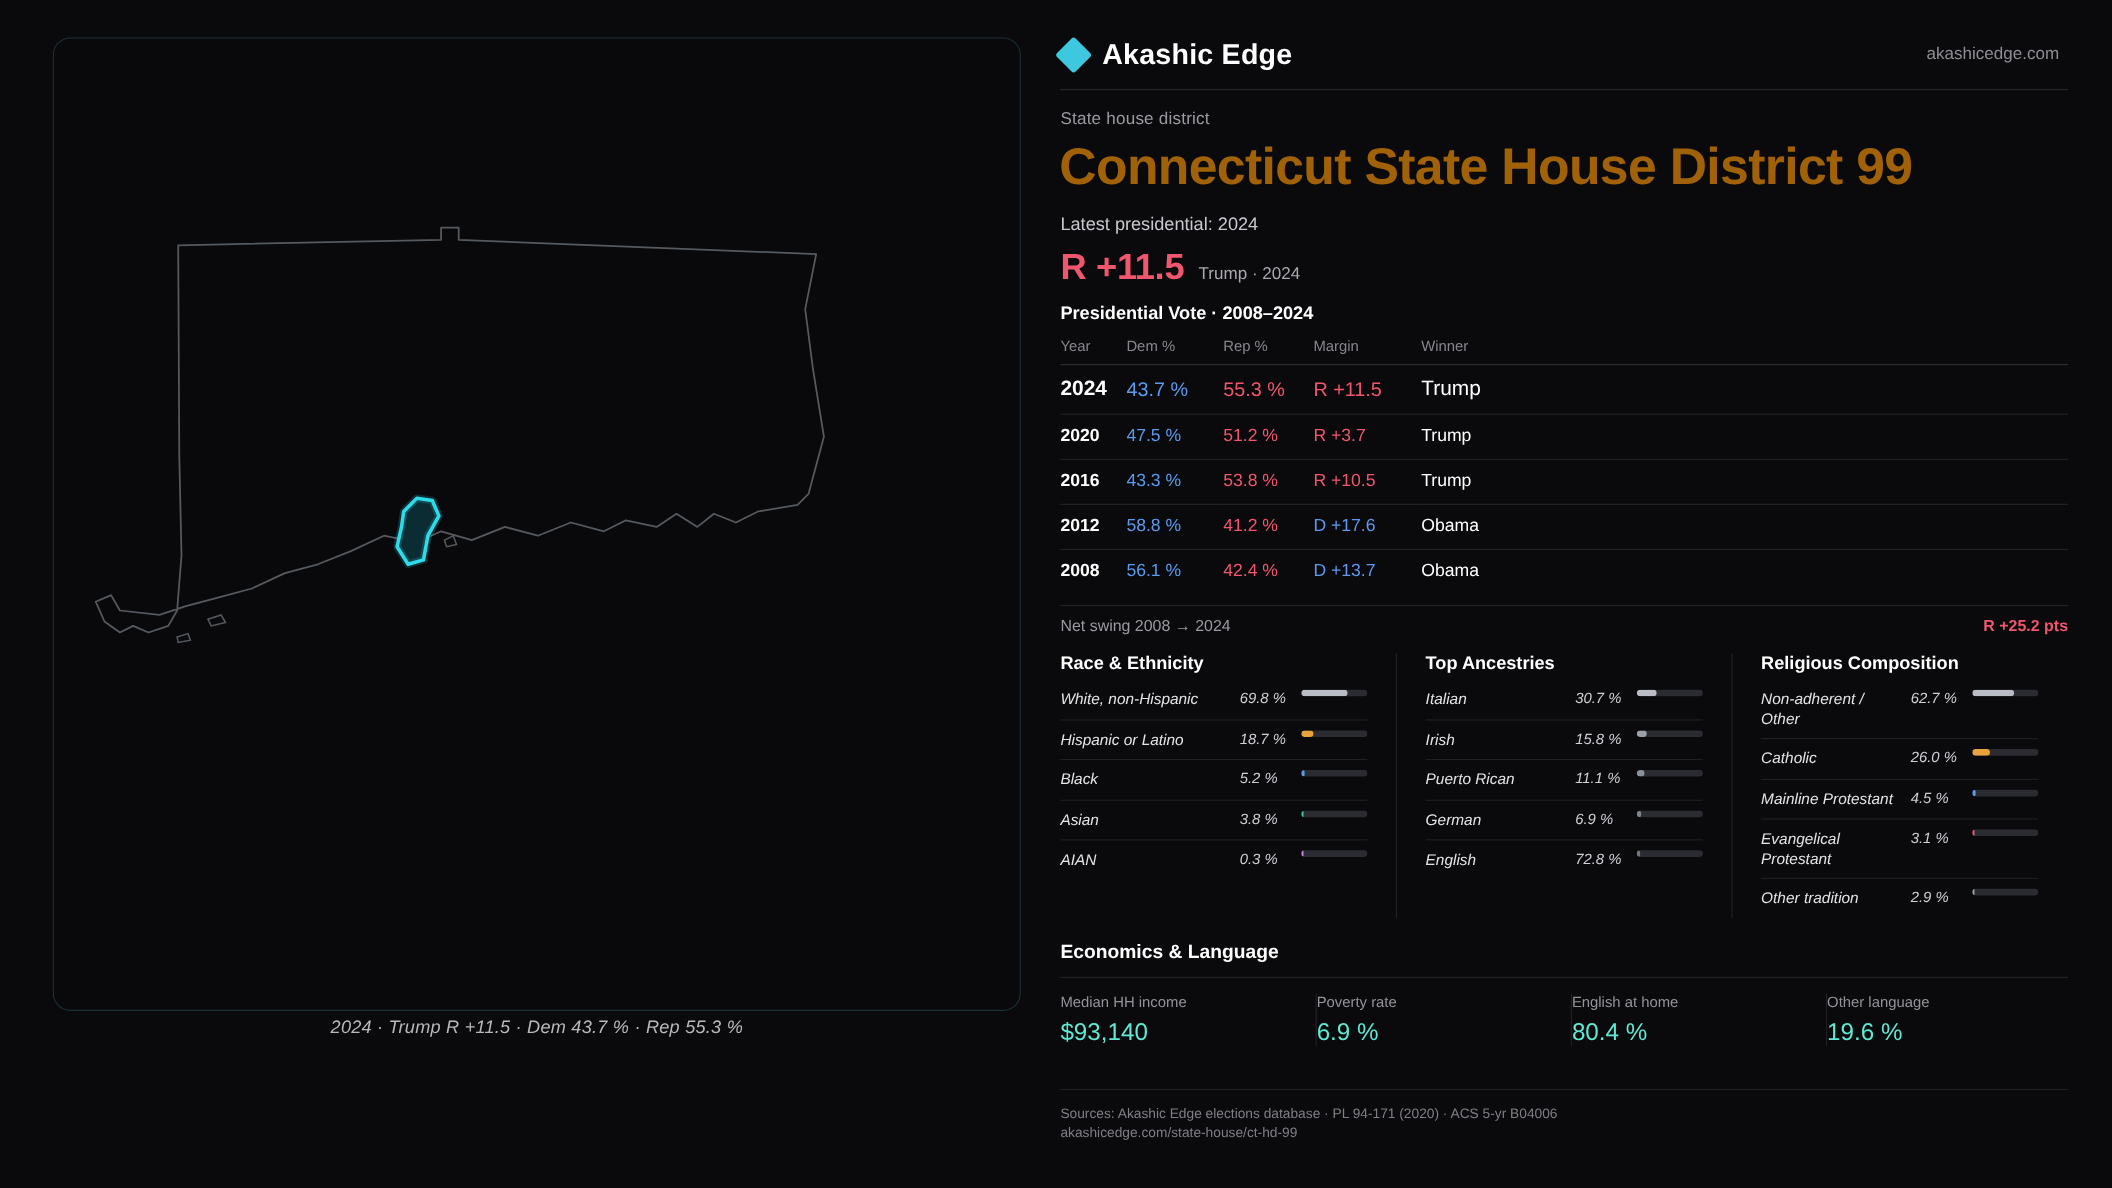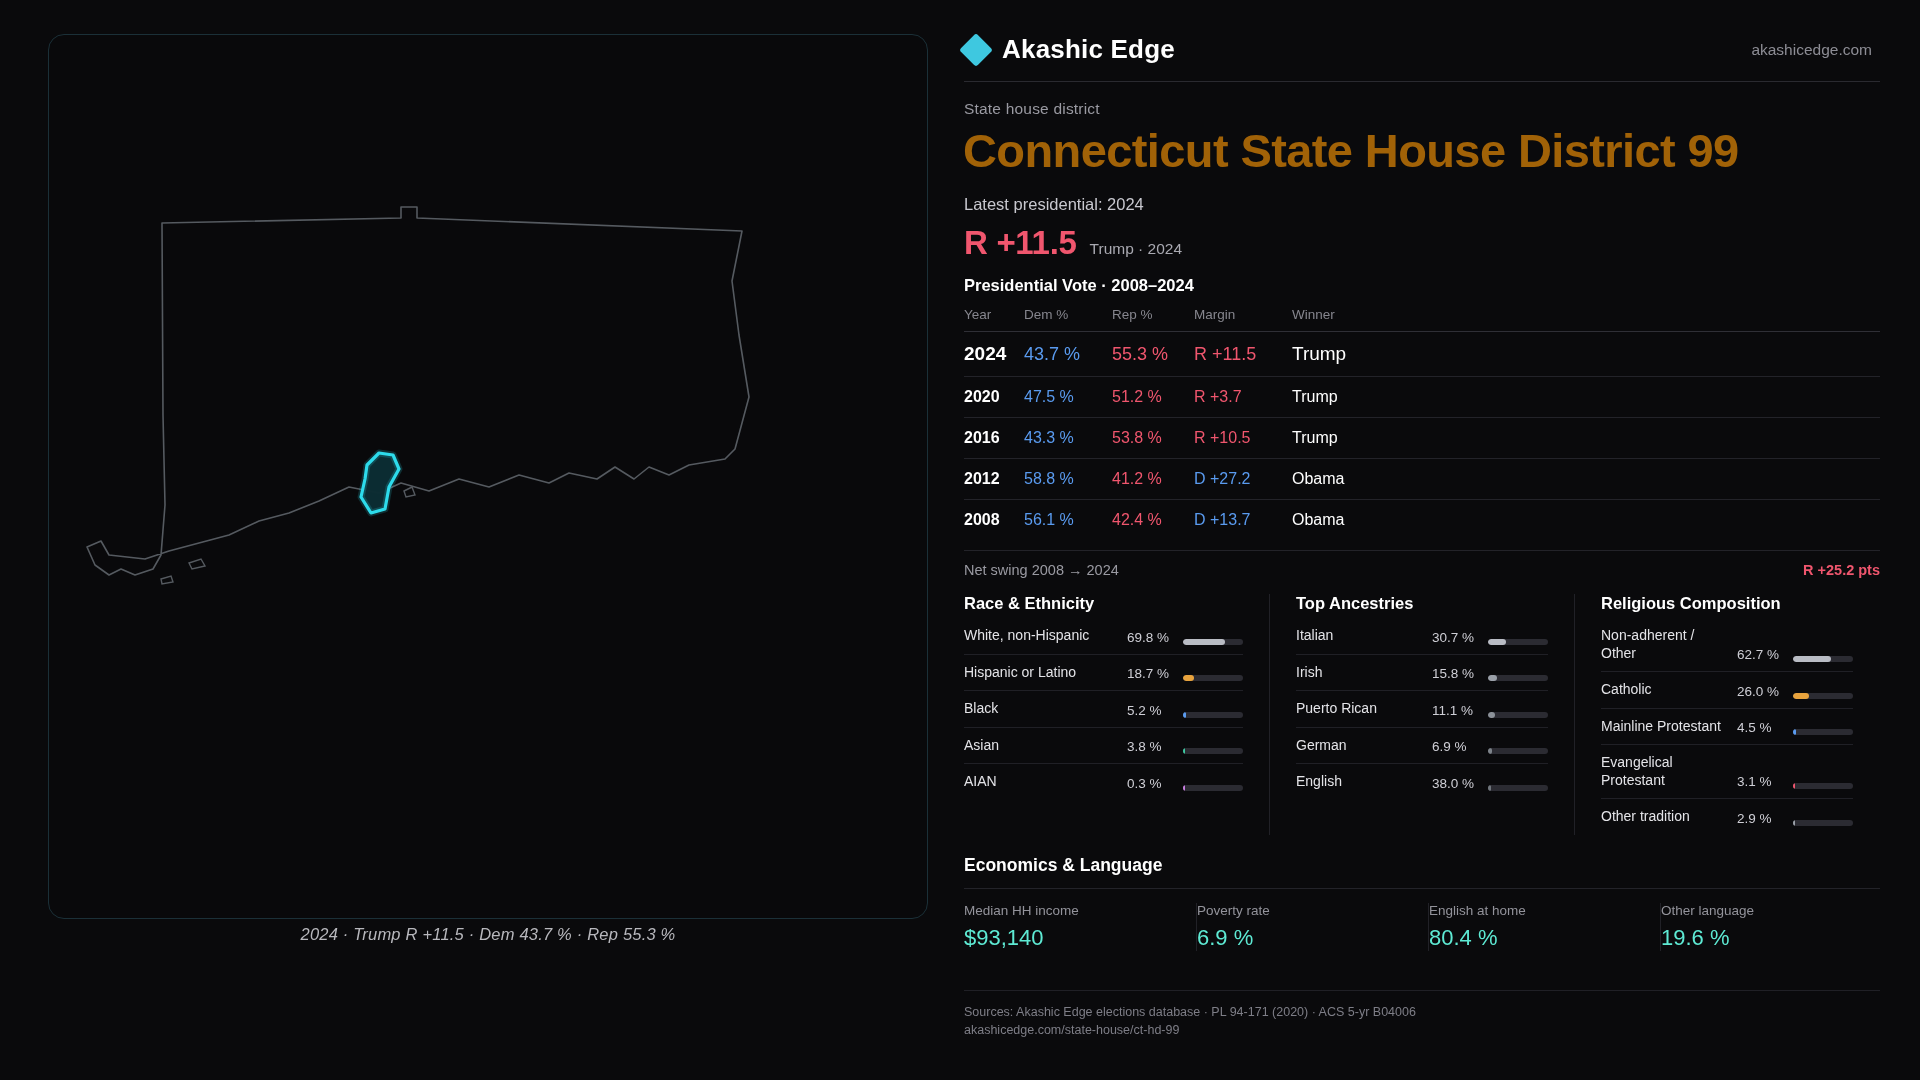--- a/index.html
+++ b/index.html
@@ -124,23 +124,24 @@
   .swing-val { margin-left: auto; font-size: 14.5px; font-weight: bold; color: #f0566e; }
 
   
   .demo-cols {
     display: flex; width: 916px; margin: 16px 0 0 4px; gap: 0;
   }
   .demo-col { width: 305px; padding-right: 26px; }
   .demo-col + .demo-col { border-left: 1px solid #212127; padding-left: 26px; }
   .demo-title { font-size: 16.5px; font-weight: bold; color: #ffffff; margin-bottom: 10px; }
   .demo-row {
-    display: flex; align-items: flex-end;
+    display: flex; align-items: flex-start;
     padding: 9px 0; border-top: 1px solid #202026;
     font-size: 14px;
+    font-style: italic;
   }
   .demo-row:first-of-type { border-top: none; padding-top: 4px; }
   .demo-name { flex: 1; color: #e4e4e8; line-height: 1.25; padding-right: 6px; }
   .demo-val { width: 56px; color: #cfcfd6; text-align: left; font-size: 13.5px; }
   .bar-track {
     width: 60px; height: 6px; background: #2b2b32; border-radius: 3px; overflow: hidden; flex: none;
   }
   .bar-fill { height: 6px; border-radius: 3px; }
 
   
@@ -236,21 +237,21 @@
             <td class="c-year">2016</td>
             <td class="c-dem">43.3 %</td>
             <td class="c-rep">53.8 %</td>
             <td class="c-mar mar-r">R +10.5</td>
             <td class="c-win">Trump</td>
           </tr>
           <tr>
             <td class="c-year">2012</td>
             <td class="c-dem">58.8 %</td>
             <td class="c-rep">41.2 %</td>
-            <td class="c-mar mar-d">D +27.2</td>
+            <td class="c-mar mar-d">D +17.6</td>
             <td class="c-win">Obama</td>
           </tr>
           <tr>
             <td class="c-year">2008</td>
             <td class="c-dem">56.1 %</td>
             <td class="c-rep">42.4 %</td>
             <td class="c-mar mar-d">D +13.7</td>
             <td class="c-win">Obama</td>
           </tr>
         </tbody>
@@ -328,21 +329,21 @@
             </div>
             <div class="demo-row">
               <div class="demo-name">German</div>
               <div class="demo-val">6.9 %</div>
               <div class="bar-track">
                 <div class="bar-fill" style="width:4px;background:#7d838a"></div>
               </div>
             </div>
             <div class="demo-row">
               <div class="demo-name">English</div>
-              <div class="demo-val">38.0 %</div>
+              <div class="demo-val">72.8 %</div>
               <div class="bar-track">
                 <div class="bar-fill" style="width:3px;background:#70767d"></div>
               </div>
             </div>
           </div>
       </div>
       <div class="demo-col">
         <div class="demo-title">Religious Composition</div>
         <div id="rel-rows">
             <div class="demo-row">

